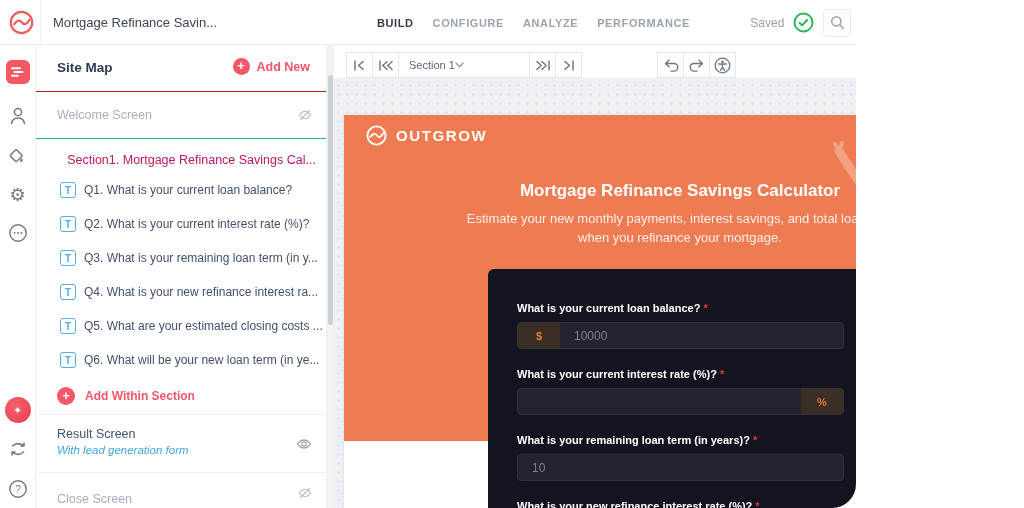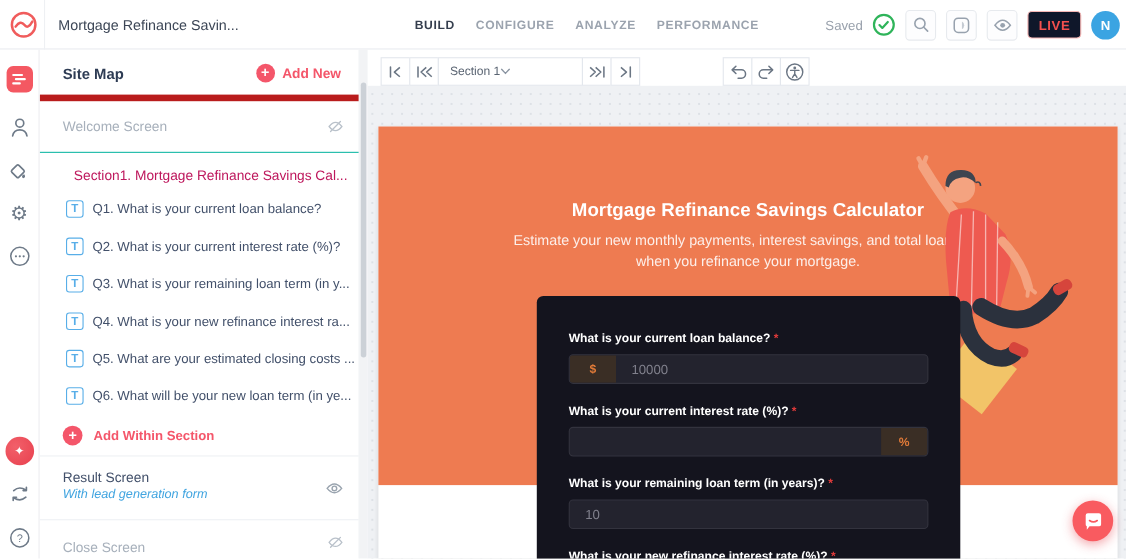--- a/index.html
+++ b/index.html
@@ -1,19 +1,19 @@
 <!DOCTYPE html>
 <html><head>
 <meta charset="utf-8">
 <style>
   * { margin:0; padding:0; box-sizing:border-box; }
   html,body { background:#fff; }
   .app {
-    position:relative; width:1024px; height:508px; overflow:hidden;
-    font-family:"Liberation Sans", sans-serif; background:#fff;
+    position:relative; width:856px; height:508px; overflow:hidden;
+    font-family:"Liberation Sans", sans-serif; background:#fff;border-radius:24px;
     -webkit-font-smoothing:antialiased;
   }
   
   .topbar { position:absolute; left:0; top:0; width:1024px; height:45px; background:#fff; border-bottom:1px solid #e9ecf0; z-index:20; }
   .topbar .logo { position:absolute; left:8px; top:9px; width:27px; height:27px; }
   .topbar .vline { position:absolute; left:40px; top:0; width:1px; height:45px; background:#eef0f3; }
   .doc-title { position:absolute; left:53px; top:0; height:45px; display:flex; align-items:center; font-size:13px; color:#3c4656; }
   .nav { position:absolute; left:377px; top:0; height:45px; display:flex; align-items:center; gap:19px; }
   .nav .nav-item { font-size:11px; letter-spacing:.6px; color:#9ba3ae; font-weight:600; cursor:pointer; }
   .nav .nav-item.active { color:#353e4e; font-weight:700; }
@@ -23,21 +23,21 @@
   .live-btn { height:25px; padding:0 9px; border:1px solid #f5b6b4; border-radius:4px; background:#0f172a; color:#f4504e; font-size:12px; font-weight:700; letter-spacing:.5px; display:flex; align-items:center; }
   .avatar { width:26px; height:26px; border-radius:50%; background:#3ba4e2; color:#fff; font-size:12px; font-weight:700; display:flex; align-items:center; justify-content:center; }
   
   .rail { position:absolute; left:0; top:45px; width:36px; height:463px; background:#fff; border-right:1px solid #ededf1; z-index:15; }
   .rail-icon { position:absolute; left:50%; transform:translateX(-50%); display:flex; align-items:center; justify-content:center; color:#6e7a88; }
   .rail-active { top:15px; width:24px; height:24px; border-radius:6px; background:#f45862; }
   .rail-ai { top:352px; width:26px; height:26px; border-radius:50%; background:radial-gradient(circle at 35% 35%, #f2606a, #e8404e); color:#fff; font-size:11px; }
   .glyph { font-family:"DejaVu Sans", sans-serif; }
   
   .sitemap { position:absolute; left:36px; top:45px; width:291px; height:463px; background:#fff; border-right:1px solid #eef0f3; z-index:14; }
-  .sm-header { position:relative; height:47px; border-bottom:6px solid #b91c1c; }
+  .sm-header { position:relative; height:47px; border-bottom:1px solid #b91c1c; }
   .sm-title { position:absolute; left:21px; top:15px; font-size:13.5px; font-weight:700; color:#2e3c54; }
   .add-new { position:absolute; right:16px; top:13px; display:flex; align-items:center; gap:7px; cursor:pointer; }
   .plus-circle { width:17px; height:17px; border-radius:50%; background:#f4566a; color:#fff; font-size:13px; line-height:16px; text-align:center; font-weight:700; }
   .add-new-lbl { font-size:12.5px; font-weight:700; color:#f4566a; }
   .sm-row { position:relative; display:flex; align-items:center; }
   .ghost-row { height:47px; border-bottom:1px solid #14b8a6; }
   .ghost-lbl { margin-left:21px; font-size:12.5px; color:#a7b0bb; }
   .row-right-icon { position:absolute; right:14px; top:50%; transform:translateY(-50%); color:#b9c1ca; display:flex; }
   .section-row { padding:14px 0 6px 21px; font-size:12.5px; color:#be185d;text-align:center; }
   .q-row { height:34px; padding-left:24px; display:flex; align-items:center; gap:8px; cursor:pointer; }
@@ -307,20 +307,27 @@
         <svg width="17" height="17" viewBox="0 0 17 17" fill="none">
             <circle cx="8.5" cy="8.5" r="7.3" stroke="currentColor" stroke-width="1.3"></circle>
             <circle cx="8.5" cy="4.8" r="1.3" fill="currentColor"></circle>
             <path d="M4.7 7 h7.6 M8.5 7.2 v3 M8.5 10.2 l-2 3.2 M8.5 10.2 l2 3.2" stroke="currentColor" stroke-width="1.3" stroke-linecap="round"></path>
           </svg>
       </span>
     </div>
 
     <div class="canvas">
       <div class="hero">
+        <div class="brand">
+          <svg width="23" height="23" viewBox="0 0 24 24" fill="none">
+              <circle cx="12" cy="12" r="9.5" stroke="#fff" stroke-width="2"></circle>
+              <path d="M5.5 13.5 q4 -5.5 7 -1.5 q3 4 6.5 -2.5" stroke="#fff" stroke-width="2" fill="none" stroke-linecap="round"></path>
+            </svg>
+          <span class="brand-name">OUTGROW</span>
+        </div>
 
         <div class="hero-title">Mortgage Refinance Savings Calculator</div>
         <div class="hero-sub">Estimate your new monthly payments, interest savings, and total loan cost when you refinance your mortgage.</div>
 
         <svg class="illustration" viewBox="0 0 170 290">
 
           <g transform="translate(70,203) rotate(38)">
               <rect x="-26" y="-26" width="52" height="52" fill="#f2c468"></rect>
             </g>
 

